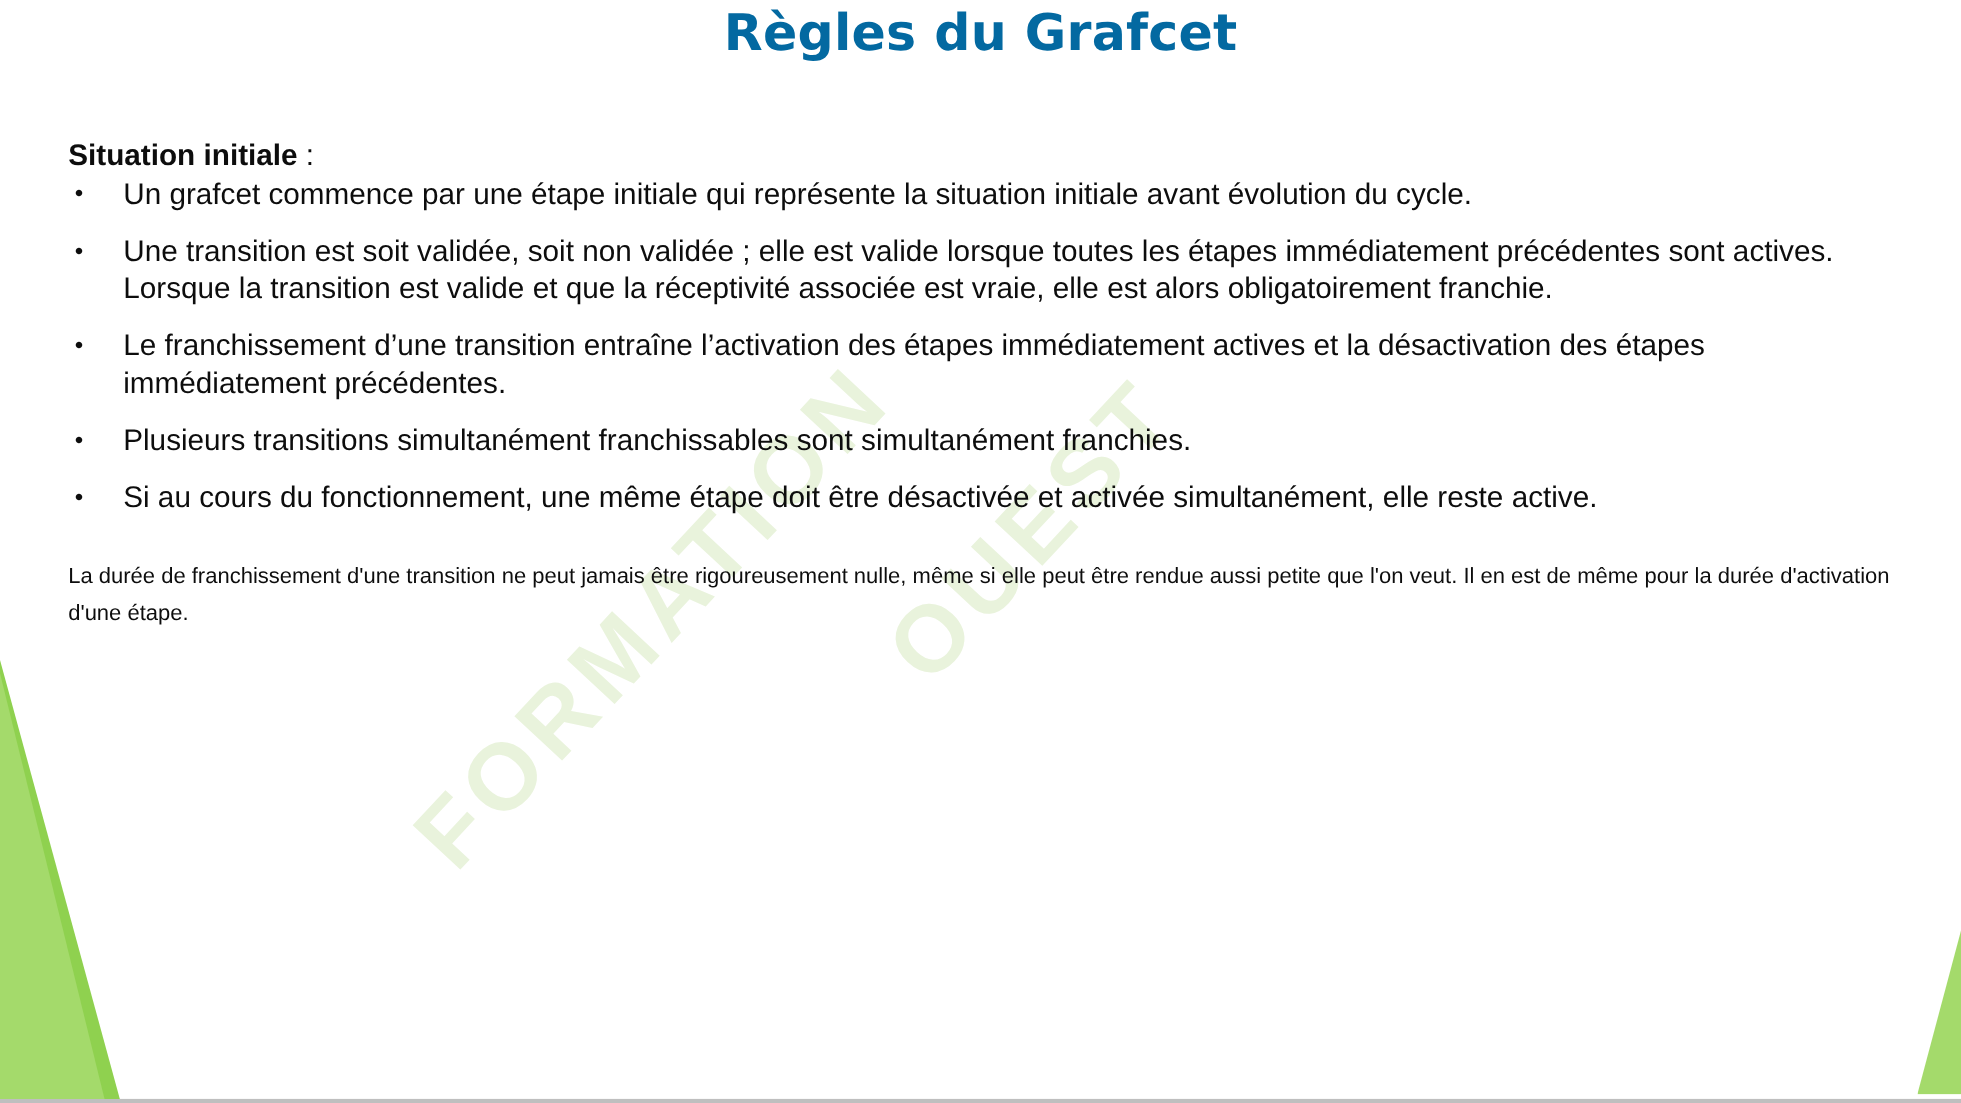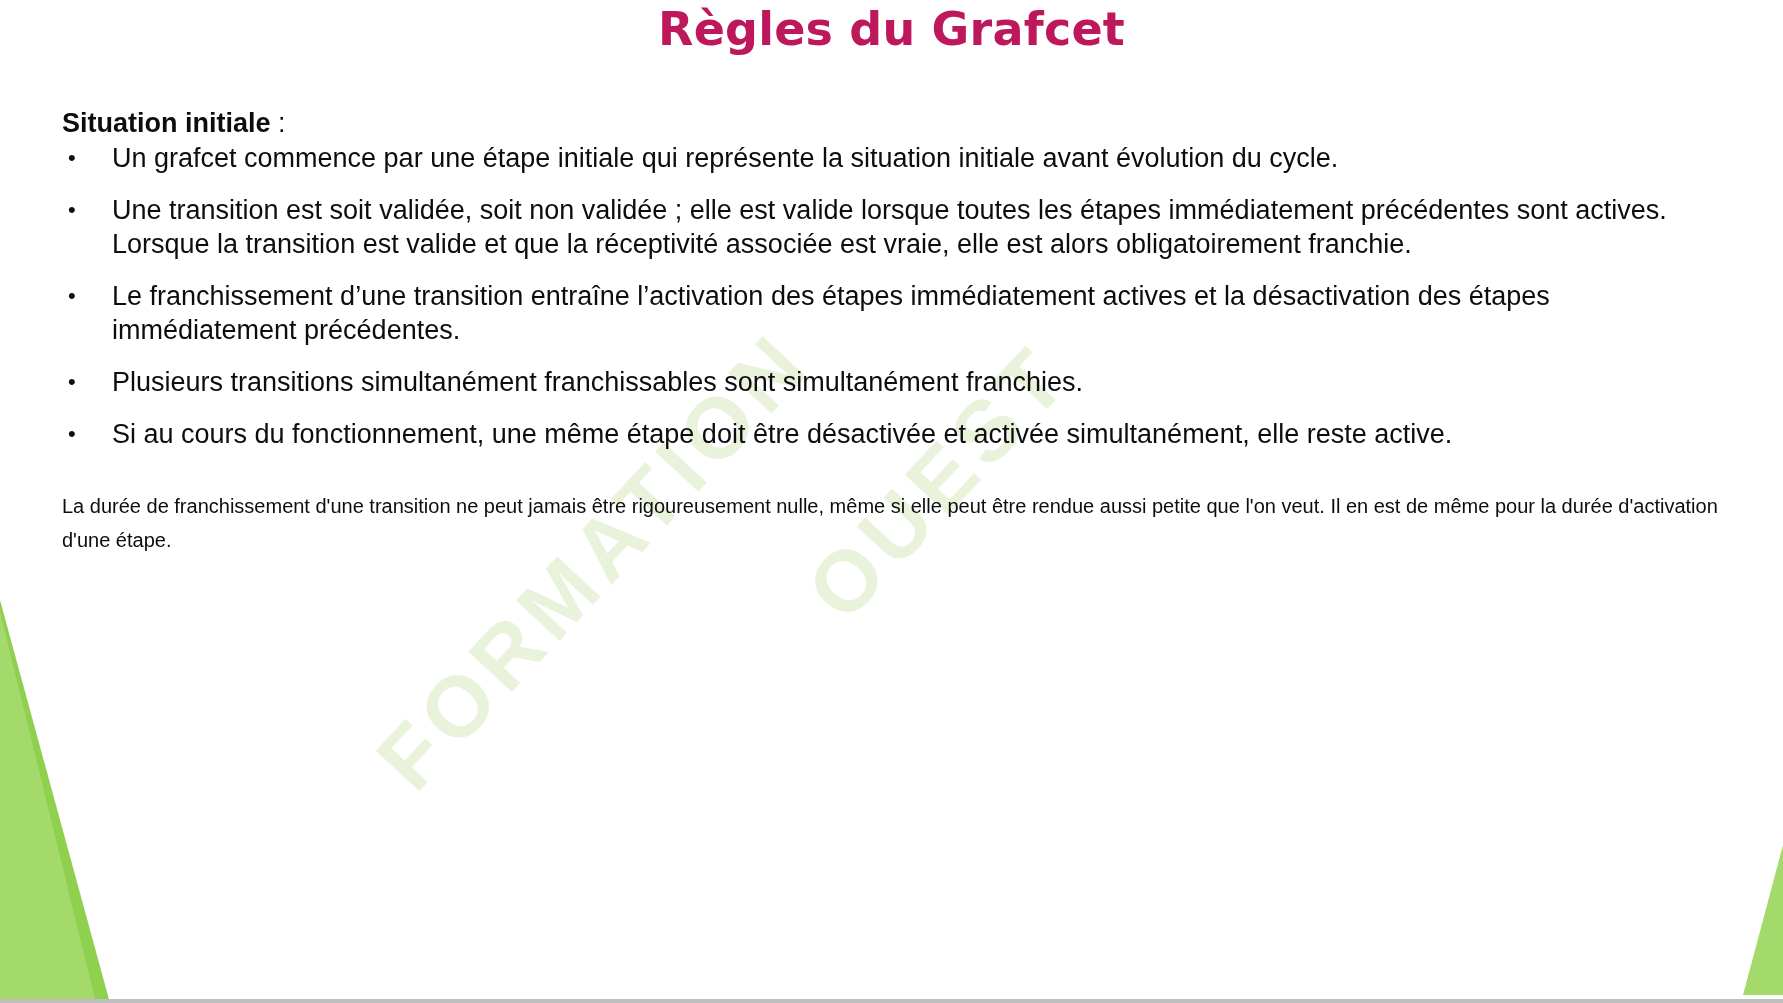--- a/index.html
+++ b/index.html
@@ -88,30 +88,30 @@
   
   .slide-title {
     position: absolute;
     top: 2px;
     left: 0;
     width: 100%;
     text-align: center;
     font-family: "DejaVu Sans", sans-serif;
     font-weight: 700;
     font-size: 46px;
-    color: #be185d;
+    color: #0369a1;
     letter-spacing: 0.2px;
     z-index: 3;
   }
 
   
   .content {
     position: absolute;
     left: 62px;
-    top: 106px;
+    top: 124px;
     width: 1660px;
     z-index: 2;
     color: #111111;
   }
 
   .block {
     margin-bottom: 18px;
   }
   .block:last-child { margin-bottom: 0; }
 

